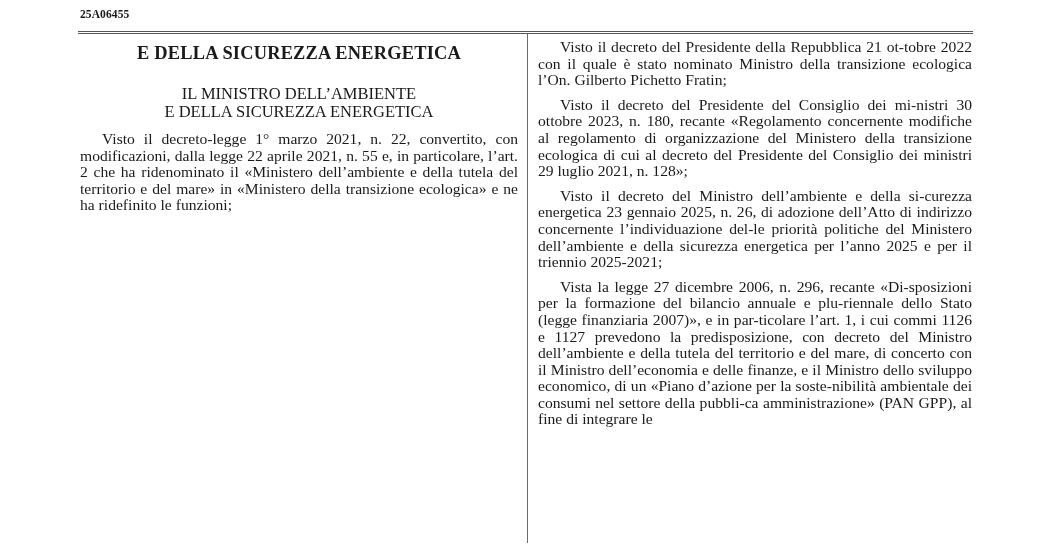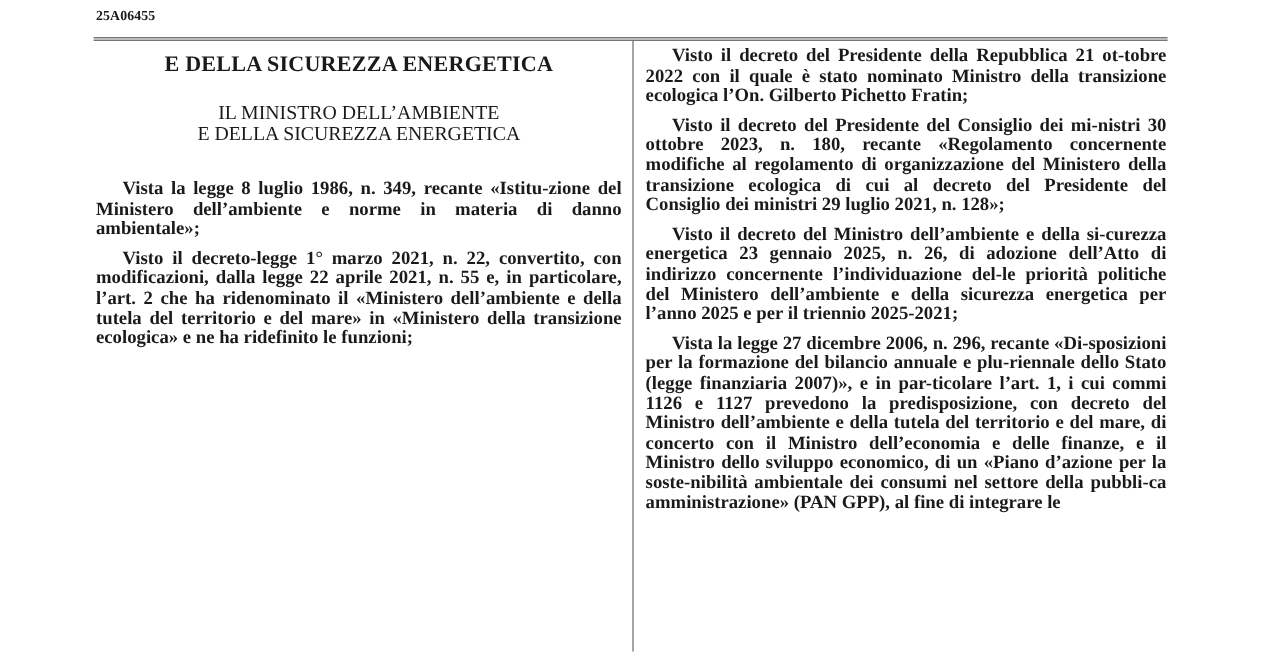--- a/index.html
+++ b/index.html
@@ -30,45 +30,43 @@
     text-align: center; font-weight: bold; font-size: 18.4px; line-height: 22px;
     margin: 0 0 21px 0; letter-spacing: 0.2px;
   }
   .decree-date { margin: 0 0 13px 0; font-size: 14.5px; }
   .decree-subject {
     font-weight: bold; font-size: 14px; line-height: 15px;
     text-align: justify; text-indent: 22px; margin: 0 0 21px 0;
   }
   .minister-heading {
     text-align: center; font-size: 16.5px; line-height: 18px;
-    margin: 0 0 29px 0;
+    margin: 0 0 10px 0;
   }
   .para {
     text-align: justify; text-indent: 22px; margin: 0 0 8px 0;
     hyphens: manual;
-    font-weight: bold;
   }
   .col-right .para { margin-bottom: 8px; }
 </style>
 </head>
 <body>
 
 <div class="doc-id">25A06455</div>
 <div class="double-rule"></div>
 <div class="col-divider"></div>
 
 <div class="col col-left">
   <div class="ministry-title">
     <div>E DELLA SICUREZZA ENERGETICA</div>
   </div>
   <div class="minister-heading">
     <div>IL MINISTRO DELL’AMBIENTE</div>
     <div>E DELLA SICUREZZA ENERGETICA</div>
   </div>
-  <p class="para">Vista la legge 8 luglio 1986, n. 349, recante «Istitu-zione del Ministero dell’ambiente e norme in materia di danno ambientale»;</p>
   <p class="para">Visto il decreto-legge 1° marzo 2021, n. 22, convertito, con modificazioni, dalla legge 22 aprile 2021, n. 55 e, in particolare, l’art. 2 che ha ridenominato il «Ministero dell’ambiente e della tutela del territorio e del mare» in «Ministero della transizione ecologica» e ne ha ridefinito le funzioni;</p>
 </div>
 
 <div class="col col-right">
   <p class="para">Visto il decreto del Presidente della Repubblica 21 ot-tobre 2022 con il quale è stato nominato Ministro della transizione ecologica l’On. Gilberto Pichetto Fratin;</p>
   <p class="para">Visto il decreto del Presidente del Consiglio dei mi-nistri 30 ottobre 2023, n. 180, recante «Regolamento concernente modifiche al regolamento di organizzazione del Ministero della transizione ecologica di cui al decreto del Presidente del Consiglio dei ministri 29 luglio 2021, n. 128»;</p>
   <p class="para">Visto il decreto del Ministro dell’ambiente e della si-curezza energetica 23 gennaio 2025, n. 26, di adozione dell’Atto di indirizzo concernente l’individuazione del-le priorità politiche del Ministero dell’ambiente e della sicurezza energetica per l’anno 2025 e per il triennio 2025-2021;</p>
   <p class="para">Vista la legge 27 dicembre 2006, n. 296, recante «Di-sposizioni per la formazione del bilancio annuale e plu-riennale dello Stato (legge finanziaria 2007)», e in par-ticolare l’art. 1, i cui commi 1126 e 1127 prevedono la predisposizione, con decreto del Ministro dell’ambiente e della tutela del territorio e del mare, di concerto con il Ministro dell’economia e delle finanze, e il Ministro dello sviluppo economico, di un «Piano d’azione per la soste-nibilità ambientale dei consumi nel settore della pubbli-ca amministrazione» (PAN GPP), al fine di integrare le</p>
 </div>
 

